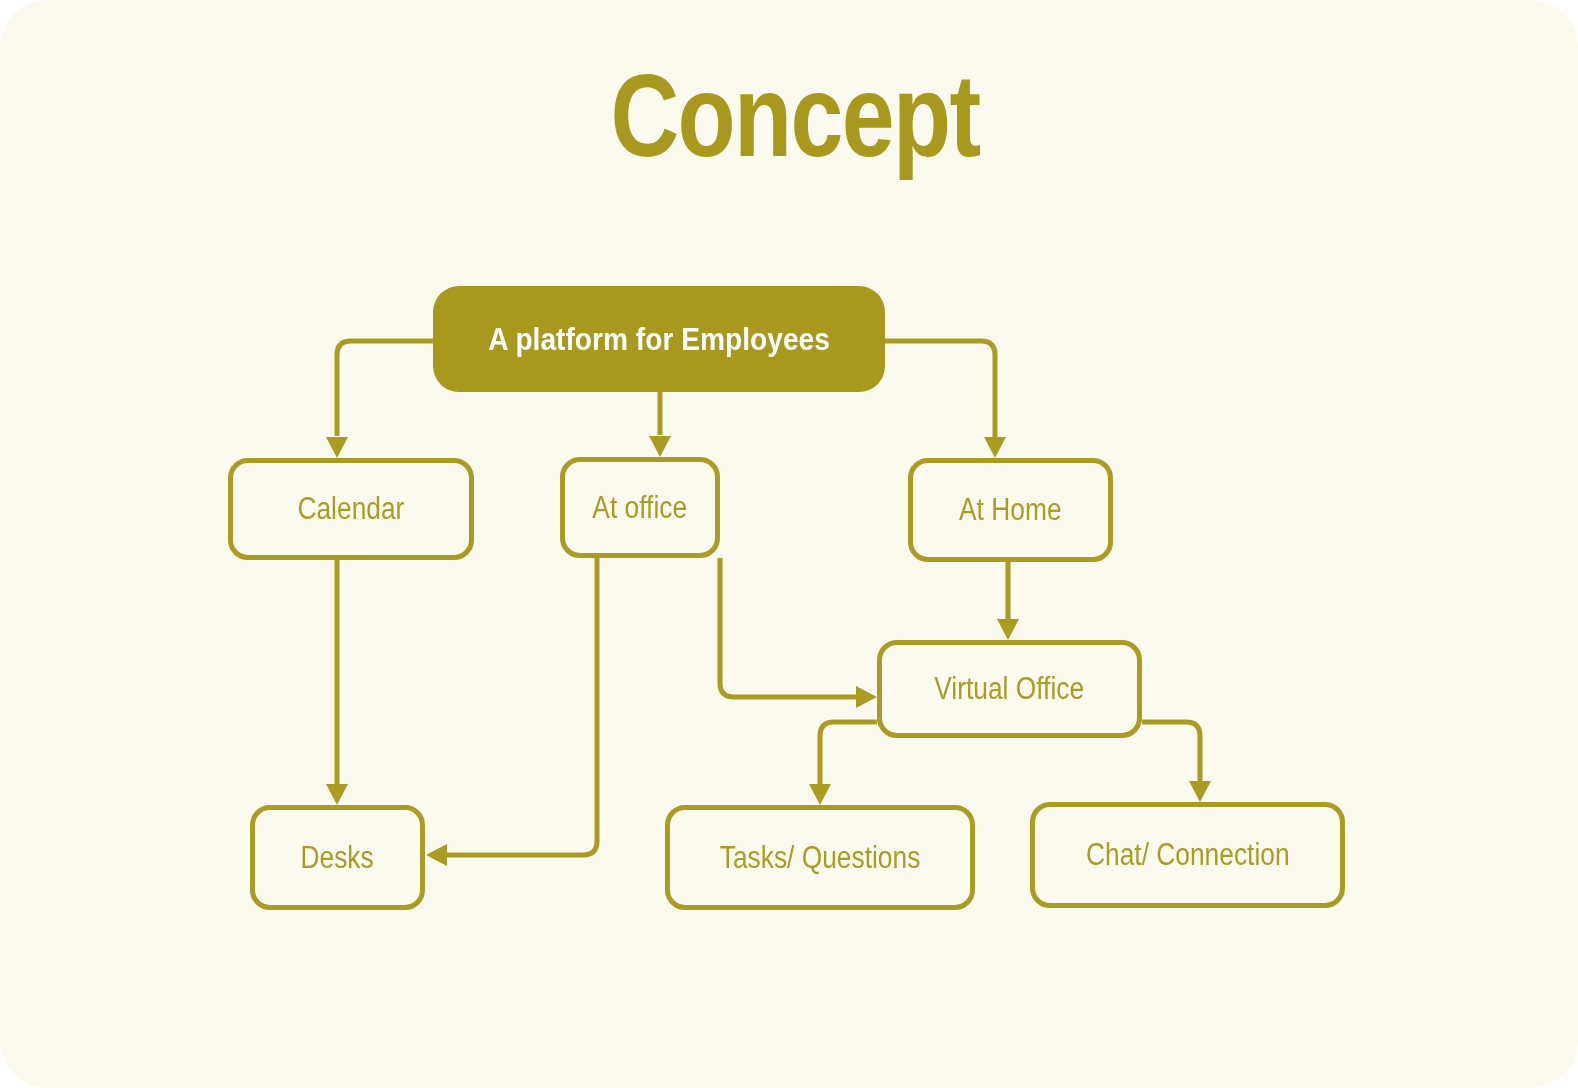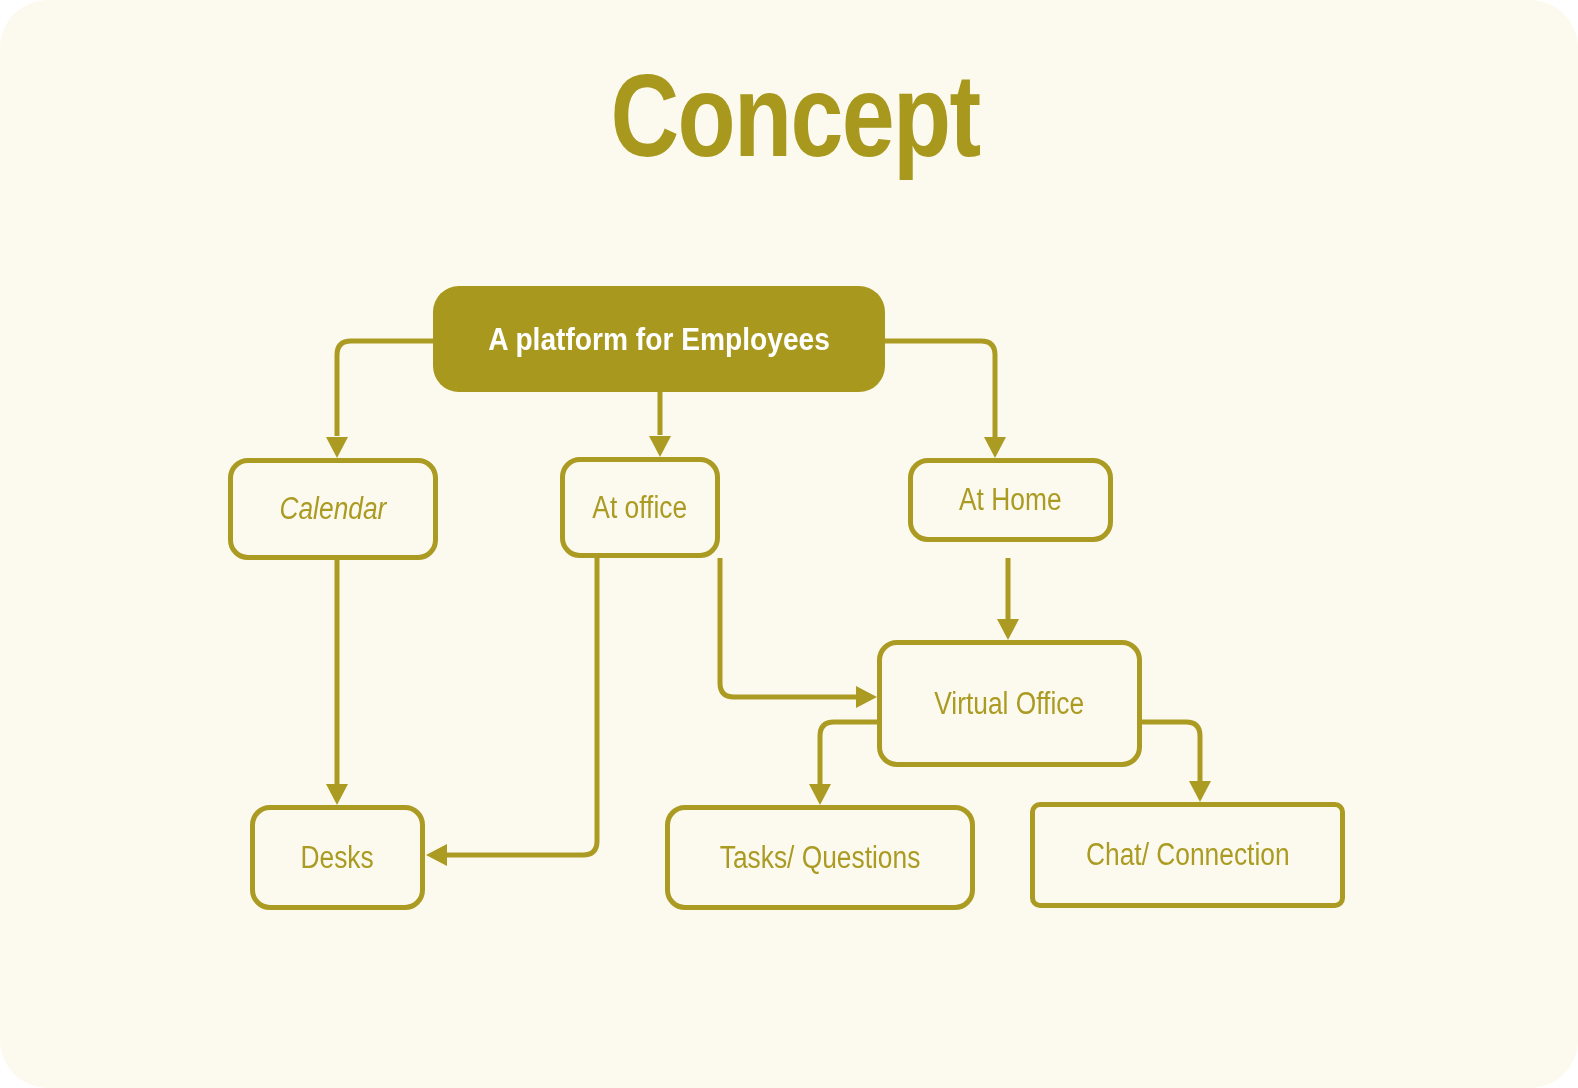--- a/index.html
+++ b/index.html
@@ -103,41 +103,41 @@
     <polygon class="arrow" points="809,784 831,784 820,805"></polygon>
 
     <path class="edge" d="M 1142 722 L 1186 722 Q 1200 722 1200 736 L 1200 781"></path>
     <polygon class="arrow" points="1189,781 1211,781 1200,802"></polygon>
   </svg>
 
   <div class="node root" style="left:433px; top:286px; width:452px; height:106px;align-items:center;">
     <span>A platform for Employees</span>
   </div>
 
-  <div class="node" style="left:228px; top:458px; width:210px; height:102px;font-style:italic;">
+  <div class="node" style="left:228px; top:458px; width:246px; height:102px;">
     <span>Calendar</span>
   </div>
 
   <div class="node" style="left:560px; top:457px; width:160px; height:101px;">
     <span>At office</span>
   </div>
 
-  <div class="node" style="left:908px; top:458px; width:205px; height:84px;">
+  <div class="node" style="left:908px; top:458px; width:205px; height:104px;">
     <span>At Home</span>
   </div>
 
-  <div class="node" style="left:877px; top:640px; width:265px; height:127px;">
+  <div class="node" style="left:877px; top:640px; width:265px; height:98px;">
     <span>Virtual Office</span>
   </div>
 
   <div class="node" style="left:250px; top:805px; width:175px; height:105px;text-align:right;">
     <span>Desks</span>
   </div>
 
   <div class="node" style="left:665px; top:805px; width:310px; height:105px;">
     <span>Tasks/ Questions</span>
   </div>
 
-  <div class="node" style="left:1030px; top:802px; width:315px; height:106px;border-radius:10px;">
+  <div class="node" style="left:1030px; top:802px; width:315px; height:106px;">
     <span>Chat/ Connection</span>
   </div>
 
 </div>
 
 </body></html>

